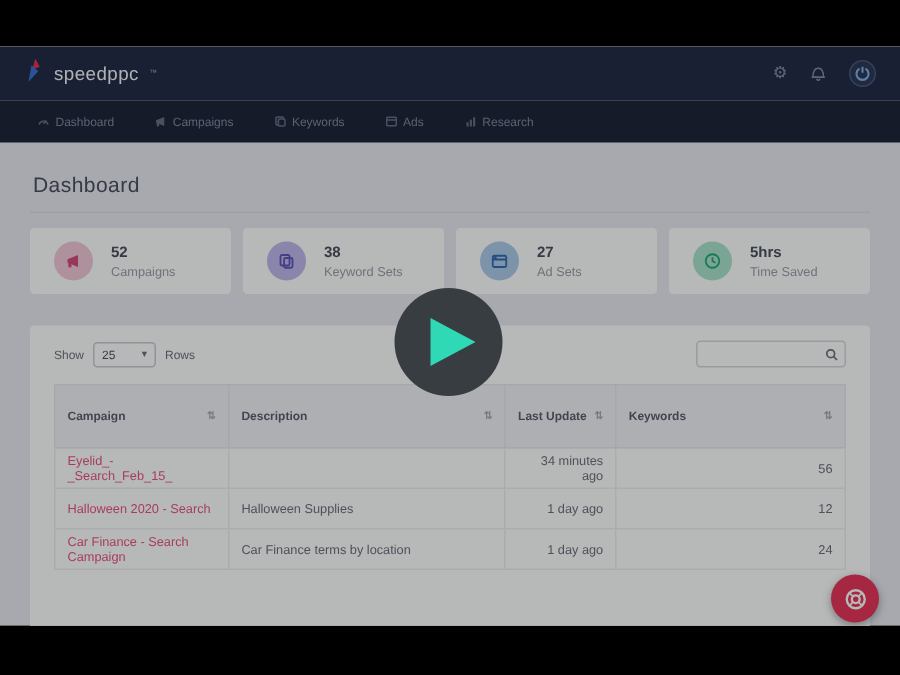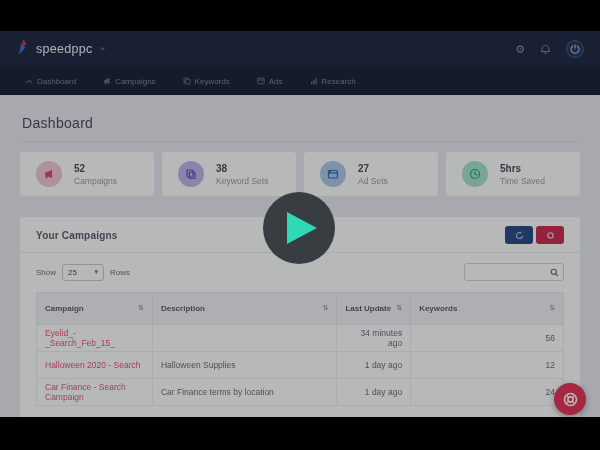--- a/index.html
+++ b/index.html
@@ -55,21 +55,21 @@
   .chev { font-size:7px; color:#6a6e7a; }
   .search-box { margin-left:auto; width:100px; height:18px; background:#fff;
     border:1px solid #d4d6de; border-radius:3px; display:flex; align-items:center; }
   .search-box input { flex:1; border:none; outline:none; min-width:0;
     font-size:8px; padding:0 4px; background:transparent; }
   .search-box svg { margin-right:4px; flex:none; }
 
   table.data { width:calc(100% - 32px); margin:3px 16px 0 16px;
     border-collapse:collapse; table-layout:fixed; }
   .data th { background:#f2f3f7; border:1px solid #e6e7ee; font-size:8px;
-    color:#5a5e6e; text-align:left; padding:11px 8px; font-weight:bold; }
+    color:#5a5e6e; text-align:left; padding:16px 8px; font-weight:bold; }
   .data th .sort { float:right; color:#a9abb8; font-size:7px; }
   .data td { border:1px solid #efeff4; border-top:none; font-size:8.5px;
     color:#6a6e7a; padding:0 8px; height:27px; }
   .data col.c1{width:22%} .data col.c2{width:35%} .data col.c3{width:14%} .data col.c4{width:29%}
   td.campaign { color:#e8537e; }
   td.num, td.upd { text-align:right; }
 
   
   .help-fab { position:absolute; left:554px; top:352px; width:32px; height:32px;
     border-radius:50%; border:none; display:flex; align-items:center; justify-content:center;
@@ -204,36 +204,20 @@
             </svg>
         </span>
         <div>
           <div class="stat-value">5hrs</div>
           <div class="stat-label">Time Saved</div>
         </div>
       </div>
     </div>
 
     <div class="campaigns-card">
-      <div class="card-head">
-        <span class="card-title">Your Campaigns</span>
-        <span class="card-actions">
-          <button class="mini-btn" style="background:#2a4b8b">
-            <svg width="9" height="9" viewBox="0 0 9 9" fill="none" stroke="#b9c6e8" stroke-width="1.1">
-                <path d="M7.5 4.5 A3 3 0 1 1 5.8 1.8"></path>
-                <path d="M5.6 0.6 L6 2 L4.6 2.4" stroke-width="0.9"></path>
-              </svg>
-          </button>
-          <button class="mini-btn" style="background:#cf2d4e">
-            <svg width="9" height="9" viewBox="0 0 9 9" fill="none" stroke="#f0c3cd" stroke-width="1.4">
-                <circle cx="4.5" cy="4.5" r="2.6"></circle>
-              </svg>
-          </button>
-        </span>
-      </div>
 
       <div class="controls">
         <span class="ctl-label">Show</span>
         <span class="rows-select">
           <span>25</span>
           <span class="chev">▾</span>
         </span>
         <span class="ctl-label">Rows</span>
         <span class="search-box">
           <input value="" style="">

